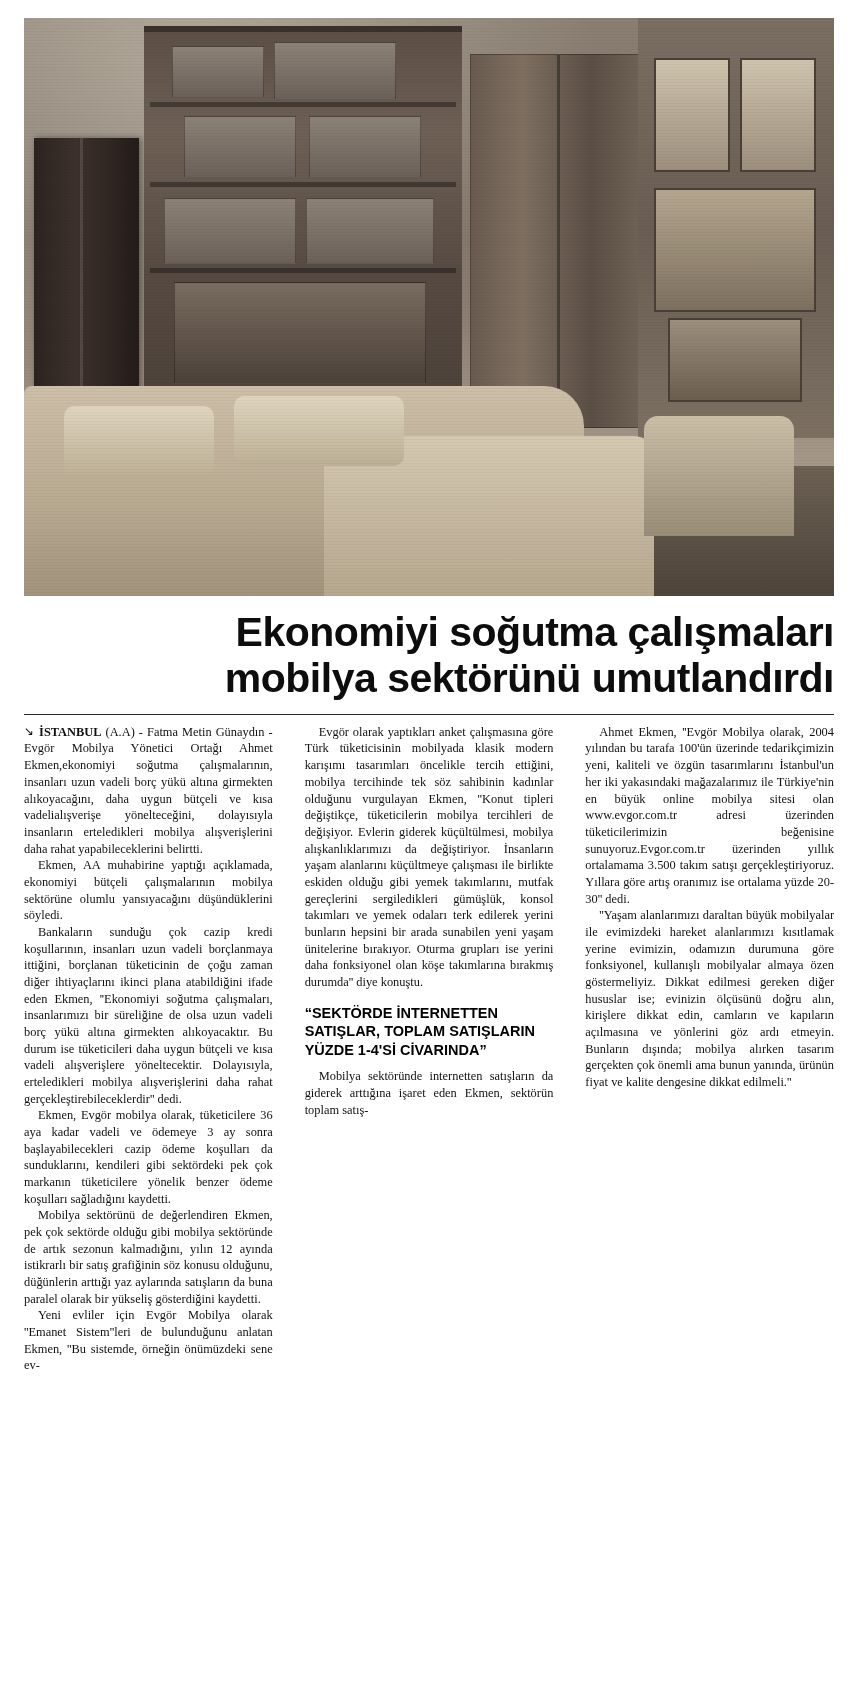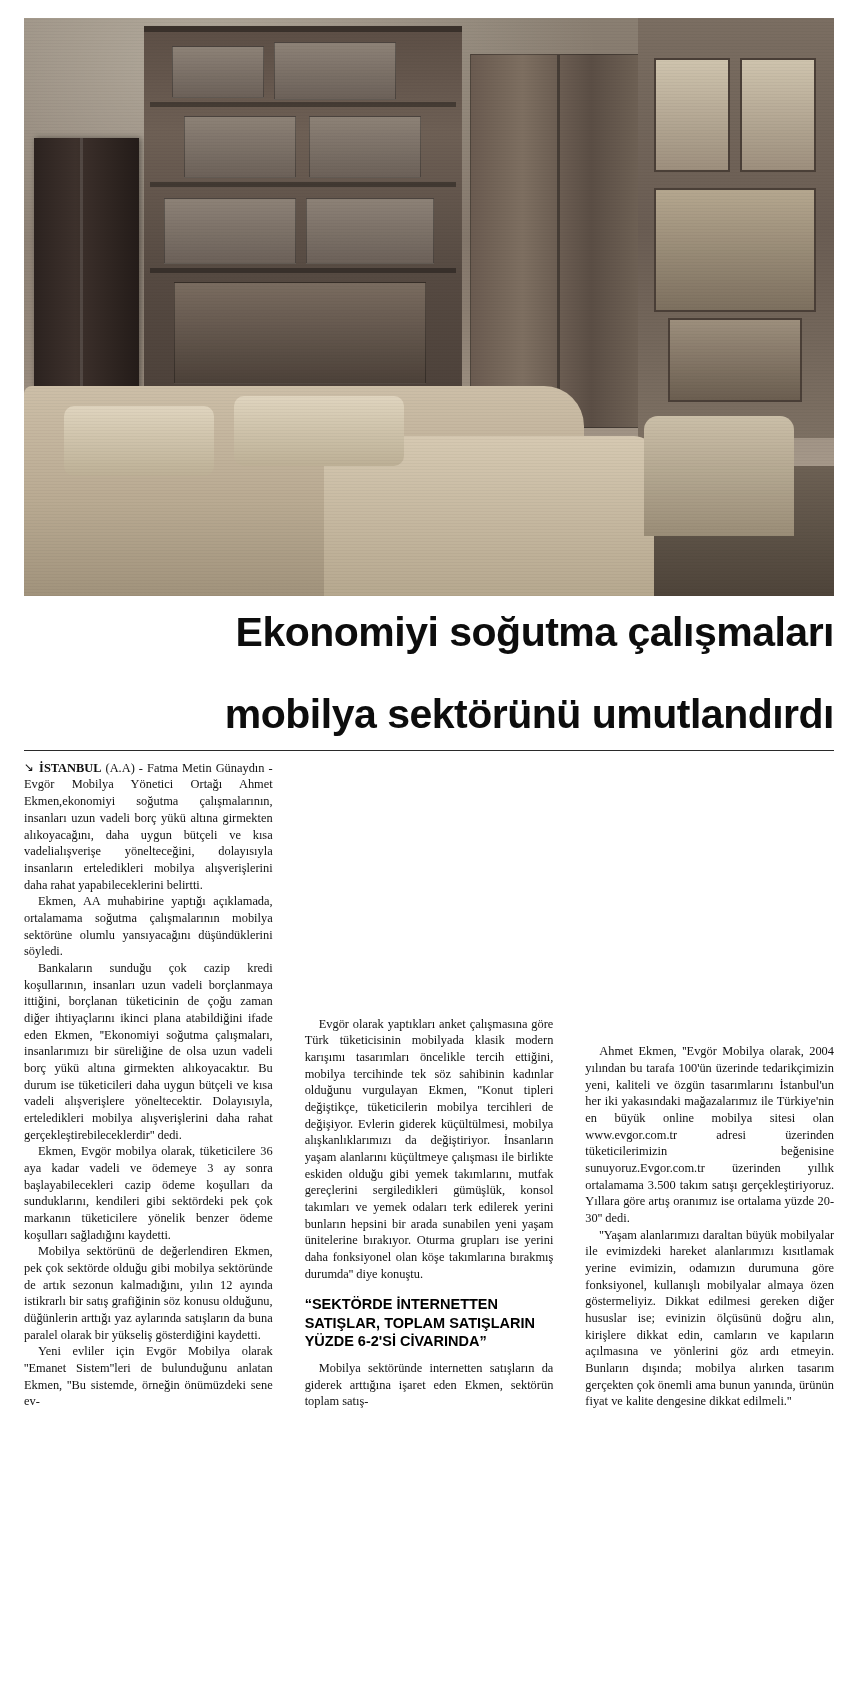--- a/index.html
+++ b/index.html
@@ -138,35 +138,35 @@
     margin: 14px auto 0 auto;
     font-family: "Liberation Sans", sans-serif;
     font-weight: bold;
     font-size: 41px;
     line-height: 1.12;
     letter-spacing: -0.5px;
     text-align: right;
     color: #0d0d0d;
   }
   .headline .l1 { display: block; }
-  .headline .l2 { display: block; margin-top: 36px; }
+  .headline .l2 { display: block; }
 
   .rule {
     width: 810px;
     margin: 12px auto 0 auto;
     border-top: 1px solid #2a2a2a;
   }
 
   
   .cols {
     width: 810px;
     margin: 9px auto 0 auto;
     display: flex;
     gap: 32px;
-    align-items: flex-end;
+    align-items: flex-start;
   }
   .col {
     width: 258px;
     font-size: 12.4px;
     line-height: 1.345;
     text-align: justify;
     color: #111;
     hyphens: manual;
   }
   .col p {
@@ -240,30 +240,30 @@
     <span class="l1">Ekonomiyi soğutma çalışmaları</span>
     <span class="l2">mobilya sektörünü umutlandırdı</span>
   </h1>
 
   <div class="rule"></div>
 
   <div class="cols">
 
     <div class="col">
       <p class="first"><span class="dingbat">↘</span><span class="loc">İSTANBUL</span> <span>(A.A)</span><span>  - Fatma Metin Günaydın - Evgör Mobilya Yönetici Ortağı Ahmet Ekmen,ekonomiyi soğutma çalışmalarının, insanları uzun vadeli borç yükü altına girmekten alıkoyacağını, daha uygun bütçeli ve kısa vadelialışverişe yönelteceğini, dolayısıyla insanların erteledikleri mobilya alışverişlerini daha rahat yapabileceklerini belirtti.</span></p>
-      <p>Ekmen, AA muhabirine yaptığı açıklamada, ortalamama soğutma çalışmalarının mobilya sektörüne olumlu yansıyacağını düşündüklerini söyledi.</p>
+      <p>Ekmen, AA muhabirine yaptığı açıklamada, ekonomiyi bütçeli çalışmalarının mobilya sektörüne olumlu yansıyacağını düşündüklerini söyledi.</p>
       <p>Bankaların sunduğu çok cazip kredi koşullarının, insanları uzun vadeli borçlanmaya ittiğini, borçlanan tüketicinin de çoğu zaman diğer ihtiyaçlarını ikinci plana atabildiğini ifade eden Ekmen, ''Ekonomiyi soğutma çalışmaları, insanlarımızı bir süreliğine de olsa uzun vadeli borç yükü altına girmekten alıkoyacaktır. Bu durum ise tüketicileri daha uygun bütçeli ve kısa vadeli alışverişlere yöneltecektir. Dolayısıyla, erteledikleri mobilya alışverişlerini daha rahat gerçekleştirebileceklerdir'' dedi.</p>
       <p>Ekmen, Evgör mobilya olarak, tüketicilere 36 aya kadar vadeli ve ödemeye 3 ay sonra başlayabilecekleri cazip ödeme koşulları da sunduklarını, kendileri gibi sektördeki pek çok markanın tüketicilere yönelik benzer ödeme koşulları sağladığını kaydetti.</p>
       <p>Mobilya sektörünü de değerlendiren Ekmen, pek çok sektörde olduğu gibi mobilya sektöründe de artık sezonun kalmadığını, yılın 12 ayında istikrarlı bir satış grafiğinin söz konusu olduğunu, düğünlerin arttığı yaz aylarında satışların da buna paralel olarak bir yükseliş gösterdiğini kaydetti.</p>
       <p>Yeni evliler için Evgör Mobilya olarak ''Emanet Sistem''leri de bulunduğunu anlatan Ekmen, ''Bu sistemde, örneğin önümüzdeki sene ev-</p>
     </div>
 
     <div class="col">
       <p>Evgör olarak yaptıkları anket çalışmasına göre Türk tüketicisinin mobilyada klasik modern karışımı tasarımları öncelikle tercih ettiğini, mobilya tercihinde tek söz sahibinin kadınlar olduğunu vurgulayan Ekmen, ''Konut tipleri değiştikçe, tüketicilerin mobilya tercihleri de değişiyor. Evlerin giderek küçültülmesi, mobilya alışkanlıklarımızı da değiştiriyor. İnsanların yaşam alanlarını küçültmeye çalışması ile birlikte eskiden olduğu gibi yemek takımlarını, mutfak gereçlerini sergiledikleri gümüşlük, konsol takımları ve yemek odaları terk edilerek yerini bunların hepsini bir arada sunabilen yeni yaşam ünitelerine bırakıyor. Oturma grupları ise yerini daha fonksiyonel olan köşe takımlarına bırakmış durumda'' diye konuştu.</p>
-      <h2 class="subhead">“SEKTÖRDE İNTERNETTEN SATIŞLAR, TOPLAM SATIŞLARIN YÜZDE 6-2'Sİ CİVARINDA”</h2>
+      <h2 class="subhead">“SEKTÖRDE İNTERNETTEN SATIŞLAR, TOPLAM SATIŞLARIN YÜZDE 1-4'Sİ CİVARINDA”</h2>
       <p>Mobilya sektöründe internetten satışların da giderek arttığına işaret eden Ekmen, sektörün toplam satış-</p>
     </div>
 
     <div class="col">
       <p>Ahmet Ekmen, ''Evgör Mobilya olarak, 2004 yılından bu tarafa 100'ün üzerinde tedarikçimizin yeni, kaliteli ve özgün tasarımlarını İstanbul'un her iki yakasındaki mağazalarımız ile Türkiye'nin en büyük online mobilya sitesi olan www.evgor.com.tr adresi üzerinden tüketicilerimizin beğenisine sunuyoruz.Evgor.com.tr üzerinden yıllık ortalamama 3.500 takım satışı gerçekleştiriyoruz. Yıllara göre artış oranımız ise ortalama yüzde 20-30'' dedi.</p>
       <p>''Yaşam alanlarımızı daraltan büyük mobilyalar ile evimizdeki hareket alanlarımızı kısıtlamak yerine evimizin, odamızın durumuna göre fonksiyonel, kullanışlı mobilyalar almaya özen göstermeliyiz. Dikkat edilmesi gereken diğer hususlar ise; evinizin ölçüsünü doğru alın, kirişlere dikkat edin, camların ve kapıların açılmasına ve yönlerini göz ardı etmeyin. Bunların dışında; mobilya alırken tasarım gerçekten çok önemli ama bunun yanında, ürünün fiyat ve kalite dengesine dikkat edilmeli.''</p>
     </div>
 
   </div>
 </div>

